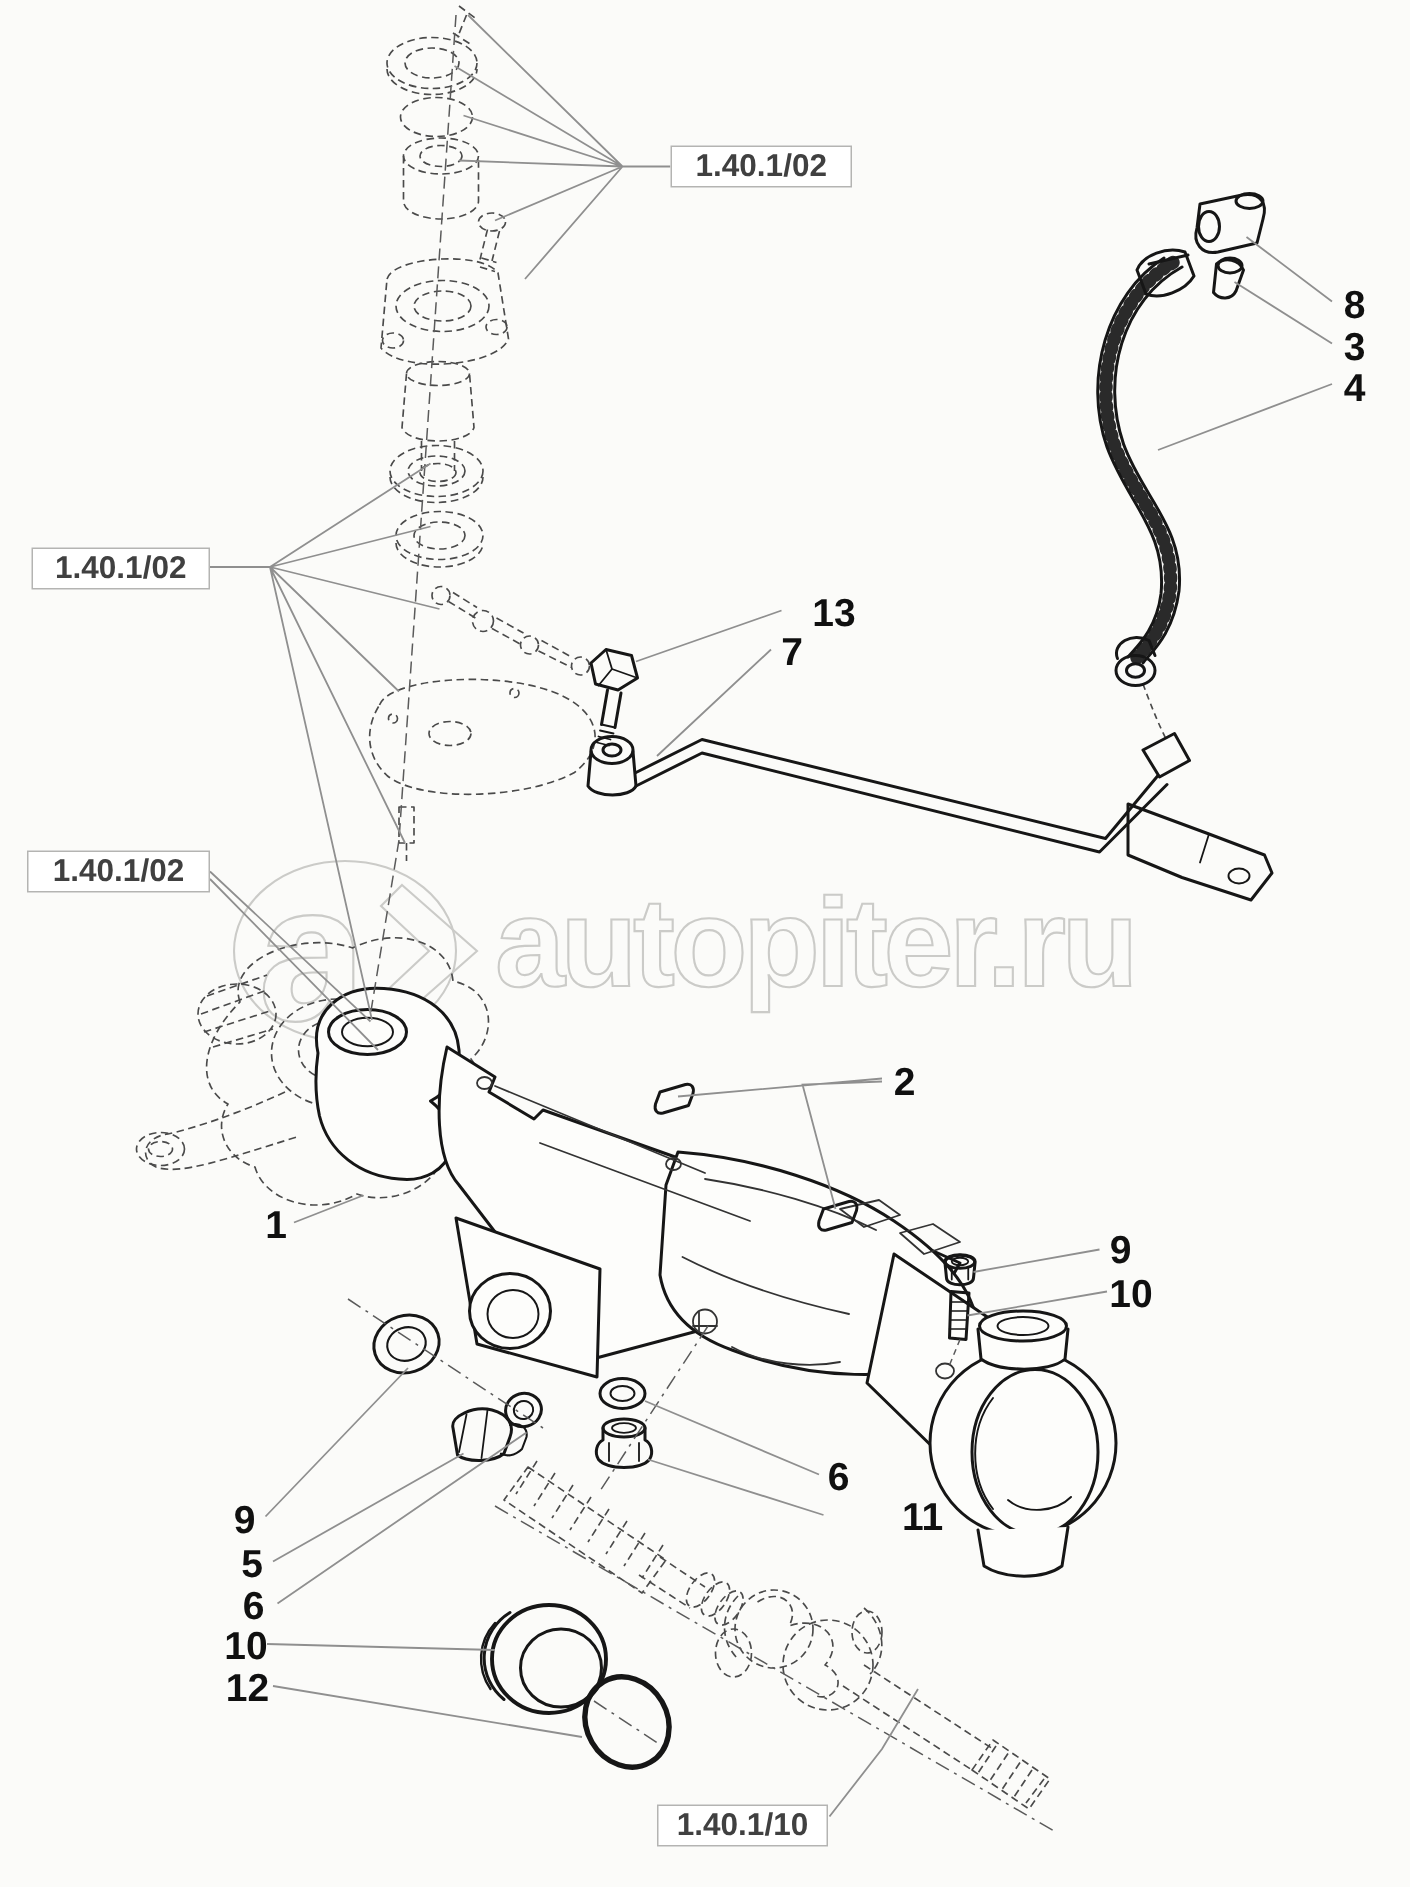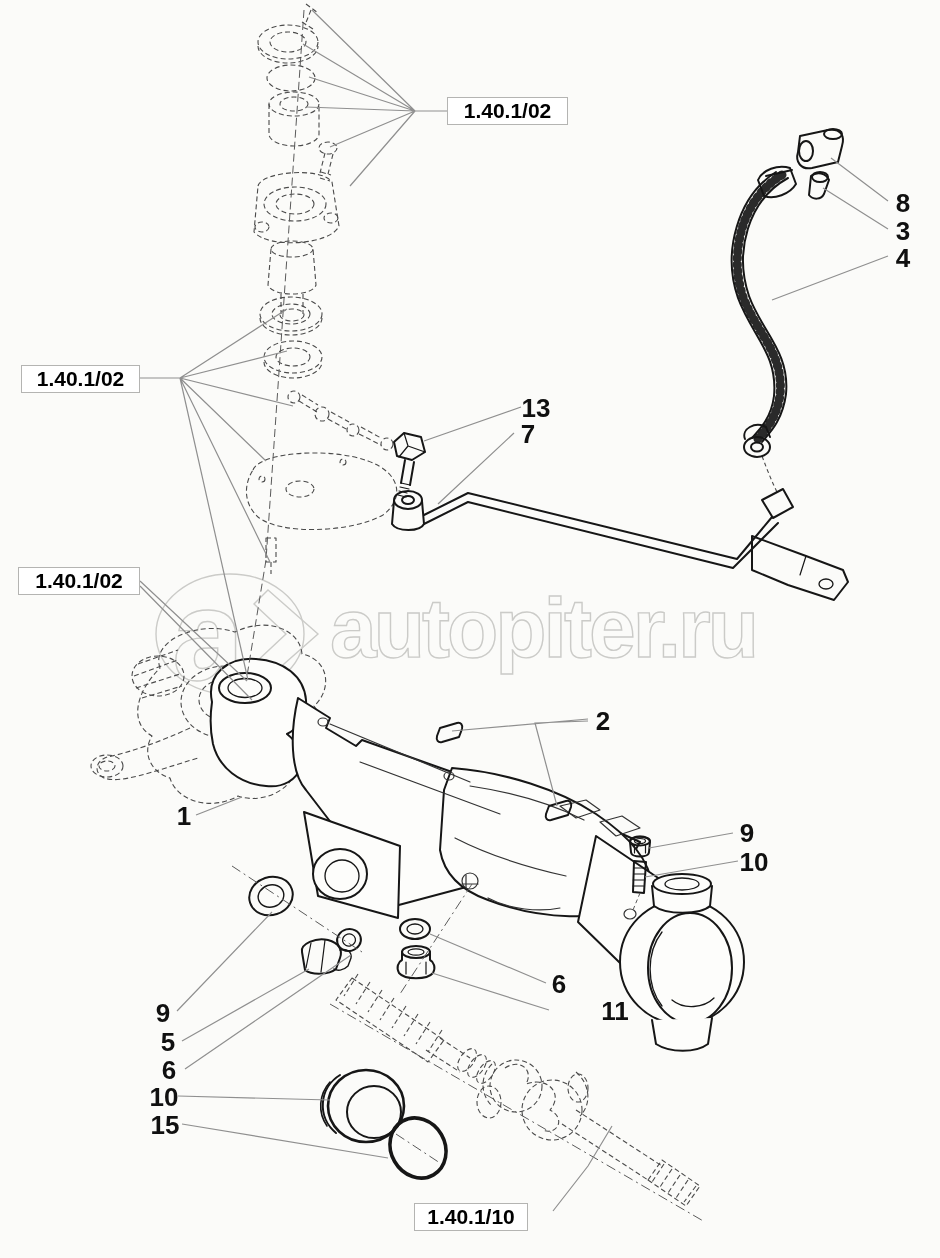--- a/index.html
+++ b/index.html
@@ -5,21 +5,21 @@
   html,body{margin:0;padding:0;background:#e8e8e8;}
   .stage{
     position:relative;width:940px;height:1258px;margin:0 auto;
     background:#fbfbf9;overflow:hidden;
     font-family:"Liberation Sans",sans-serif;
   }
   .stage svg{position:absolute;left:0;top:0;}
   .ref-box{
     position:absolute;display:flex;align-items:center;justify-content:center;
     background:#ffffff;border:1.5px solid #b4b4b2;box-sizing:border-box;
-    font-weight:bold;font-size:21px;color:#000000;letter-spacing:0;
+    font-weight:bold;font-size:21px;color:#404040;letter-spacing:0;
     cursor:pointer;
   }
   .callout{
     position:absolute;transform:translate(-50%,-50%);
     font-weight:bold;font-size:26px;color:#101010;line-height:1;
     white-space:nowrap;
   }
 </style>
 </head>
 <body>
@@ -313,32 +313,32 @@
 
       <path d="M177 1011 L272 912 M182 1041 L309 969 M185 1069 L351 955 M178 1096 L330 1100 M182 1124 L388 1158"></path>
 
       <path d="M553 1211 L588 1166 L612 1126"></path>
     </g>
   </svg>
 
   <div class="ref-box" style="left:447px;top:97px;width:121px;height:28px;">1.40.1/02</div>
   <div class="ref-box" style="left:21px;top:365px;width:119px;height:28px;">1.40.1/02</div>
   <div class="ref-box" style="left:18px;top:567px;width:122px;height:28px;">1.40.1/02</div>
-  <div class="ref-box" style="left:414px;top:1203px;width:114px;height:28px;">1.40.1/10</div>
+  <div class="ref-box" style="left:438px;top:1203px;width:114px;height:28px;">1.40.1/10</div>
 
   <span class="callout" style="left:903px;top:203px;">8</span>
   <span class="callout" style="left:903px;top:231px;">3</span>
   <span class="callout" style="left:903px;top:258px;">4</span>
-  <span class="callout" style="left:536px;top:408px;">13</span>
+  <span class="callout" style="left:556px;top:408px;">13</span>
   <span class="callout" style="left:528px;top:434px;">7</span>
   <span class="callout" style="left:603px;top:721px;">2</span>
   <span class="callout" style="left:184px;top:816px;">1</span>
   <span class="callout" style="left:747px;top:833px;">9</span>
   <span class="callout" style="left:754px;top:862px;text-align:center;">10</span>
   <span class="callout" style="left:559px;top:984px;">6</span>
   <span class="callout" style="left:567px;top:1011px;margin-left:48px;">11</span>
   <span class="callout" style="left:163px;top:1013px;">9</span>
   <span class="callout" style="left:168px;top:1042px;">5</span>
   <span class="callout" style="left:169px;top:1070px;">6</span>
   <span class="callout" style="left:164px;top:1097px;">10</span>
-  <span class="callout" style="left:165px;top:1125px;">15</span>
+  <span class="callout" style="left:165px;top:1125px;">12</span>
 
 </div>
 
 </body></html>

